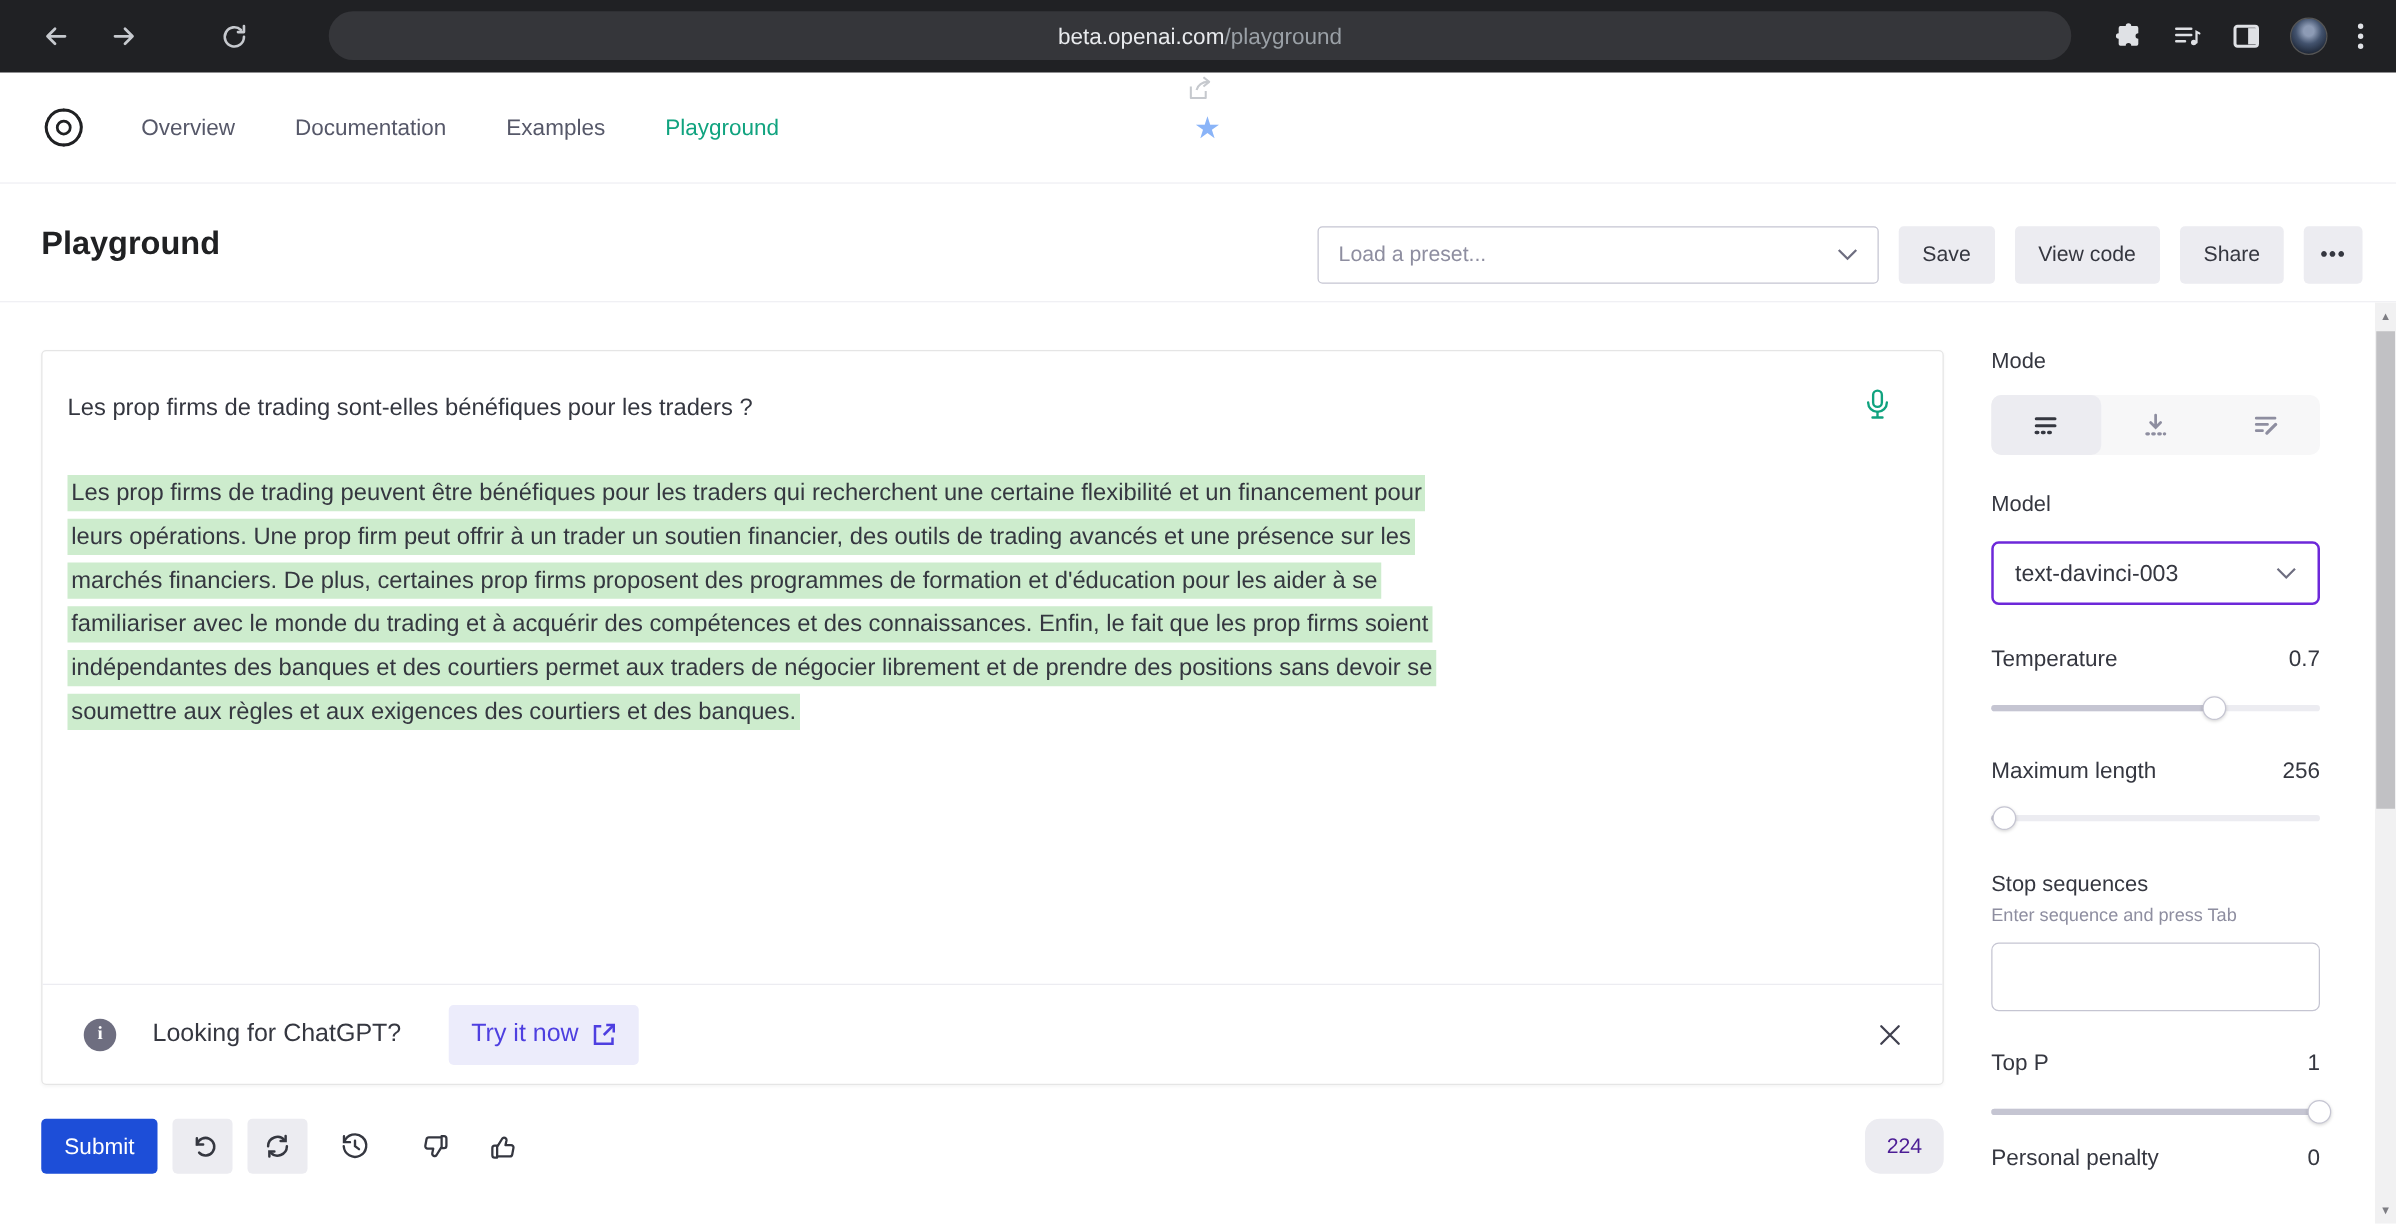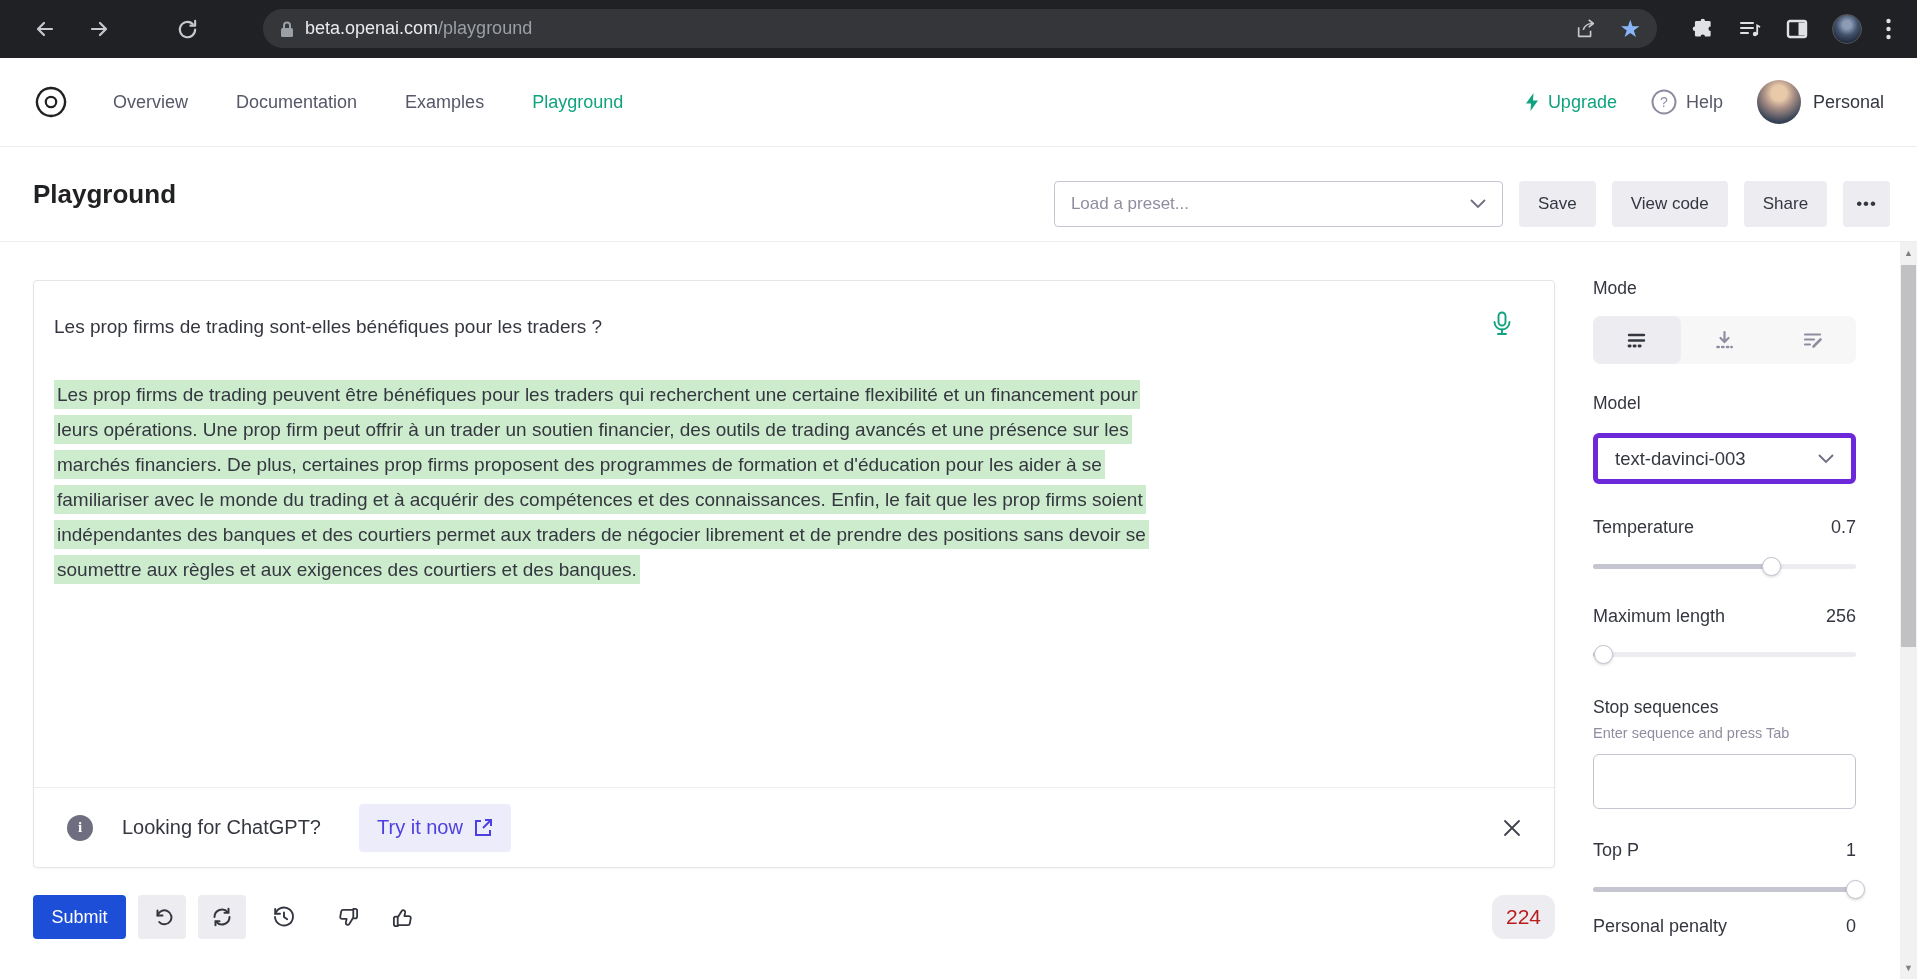--- a/index.html
+++ b/index.html
@@ -5,21 +5,21 @@
   * { margin:0; padding:0; box-sizing:border-box; }
   html,body { width:1917px; height:979px; overflow:hidden; background:#fff;
     font-family:"Liberation Sans", sans-serif; }
 
   
   .chrome { position:relative; height:58px; background:#202124; }
   .chrome-btn { position:absolute; top:14px; width:30px; height:30px; display:flex;
     align-items:center; justify-content:center; color:#c6c9ce; cursor:pointer; }
   .url-pill { position:absolute; left:263px; top:9px; height:39px; right:260px;
     background:#35363a; border-radius:20px; display:flex; align-items:center;
-    padding:0 16px; gap:10px; }
+    padding:0 16px; gap:10px;flex-direction:column; }
   .url-host { color:#e8eaed; font-size:18px; }
   .url-path { color:#9aa0a6; font-size:18px; }
   .pill-spacer { flex:1; }
   .chrome-right { position:absolute; right:0; top:0; height:58px; display:flex;
     align-items:center; gap:24px; padding-right:26px; }
   .avatar-sm { width:30px; height:30px; border-radius:50%;
     background:radial-gradient(circle at 50% 35%, #8d9bb5 0 18%, #43536e 45%, #1d2636 80%);
     border:1px solid #555; }
 
   
@@ -74,32 +74,32 @@
   .submit-row { position:absolute; left:33px; top:653px; width:1522px; height:44px;
     display:flex; align-items:center; }
   .submit-btn { height:44px; width:93px; background:#1d4ed8; color:#fff; border:none;
     border-radius:4px; font-size:18px; font-family:inherit; cursor:pointer; }
   .tool-btn { height:44px; width:48px; background:#ececf1; border:none; border-radius:4px;
     display:flex; align-items:center; justify-content:center; color:#353740;
     cursor:pointer; margin-left:12px; }
   .plain-btn { background:transparent; width:44px; }
   .token-badge { margin-left:auto; height:44px; min-width:63px; background:#ececf1;
     border-radius:12px; display:flex; align-items:center; justify-content:center;
-    font-size:21px; color:#b91c1c; }
+    font-size:17px; color:#4c1d95; }
 
   
   .sidebar { position:absolute; left:1593px; top:36px; width:263px; color:#353740; }
   .side-label { font-size:17.5px; color:#353740; }
   .seg { margin-top:17px; height:48px; background:#f7f7f8; border-radius:8px;
     display:grid; grid-template-columns:1fr 1fr 1fr; }
   .seg-btn { display:flex; align-items:center; justify-content:center; border-radius:8px;
     color:#8e8ea0; cursor:pointer; }
   .seg-btn.sel { background:#ececf1; color:#353740; }
   .model-label { margin-top:29px; }
-  .model-select { margin-top:19px; height:51px; border:5px solid #6d28d9; border-radius:6px;
+  .model-select { margin-top:19px; height:51px; border:2px solid #6d28d9; border-radius:6px;
     display:flex; align-items:center; padding:0 17px; font-size:18.5px; color:#353740;
     cursor:pointer; background:#fff;gap:44px; }
   .model-select .chev { margin-left:auto; color:#6e6e80; }
   .param-row { display:flex; align-items:center; justify-content:space-between;
     font-size:18px; color:#353740; }
   .slider { position:relative; height:5px; border-radius:3px; background:#ececf1;
     margin-top:0; cursor:pointer; }
   .slider-fill { position:absolute; left:0; top:0; bottom:0; background:#c5c5d2;
     border-radius:3px; }
   .slider-thumb { position:absolute; right:-9px; top:-7px; width:19px; height:19px;
@@ -212,39 +212,20 @@
         </g>
       <circle r="5.2" stroke-width="2.2"></circle>
     </svg>
   </span>
   <div class="nav-links">
     <span class="nav-link">Overview</span>
     <span class="nav-link">Documentation</span>
     <span class="nav-link">Examples</span>
     <span class="nav-link active">Playground</span>
   </div>
-  <div class="nav-right">
-    <span class="upgrade">
-      <svg width="16" height="20" viewBox="0 0 16 20" fill="#10a37f">
-          <path d="M9.5 1 2 11.5h5L6.5 19 14 8.5H9z"></path>
-        </svg>
-      <span>Upgrade</span>
-    </span>
-    <span class="help">
-      <svg width="26" height="26" viewBox="0 0 26 26">
-          <circle cx="13" cy="13" r="11.5" fill="none" stroke="#8e8ea0" stroke-width="2"></circle>
-          <text x="13" y="18" text-anchor="middle" font-size="14" fill="#8e8ea0" font-family="Liberation Sans,sans-serif">?</text>
-        </svg>
-      <span>Help</span>
-    </span>
-    <span class="account">
-      <span class="avatar-lg"></span>
-      <span>Personal</span>
-    </span>
-  </div>
 </div>
 
 <div class="pgheader">
   <h1 class="pg-title">Playground</h1>
   <div class="pg-controls">
     <div class="preset-select">
       <span>Load a preset...</span>
       <span class="chev">
         <svg width="16" height="10" viewBox="0 0 16 10" fill="none" stroke="currentColor" stroke-width="1.8">
             <path d="M1 1l7 7 7-7"></path>

